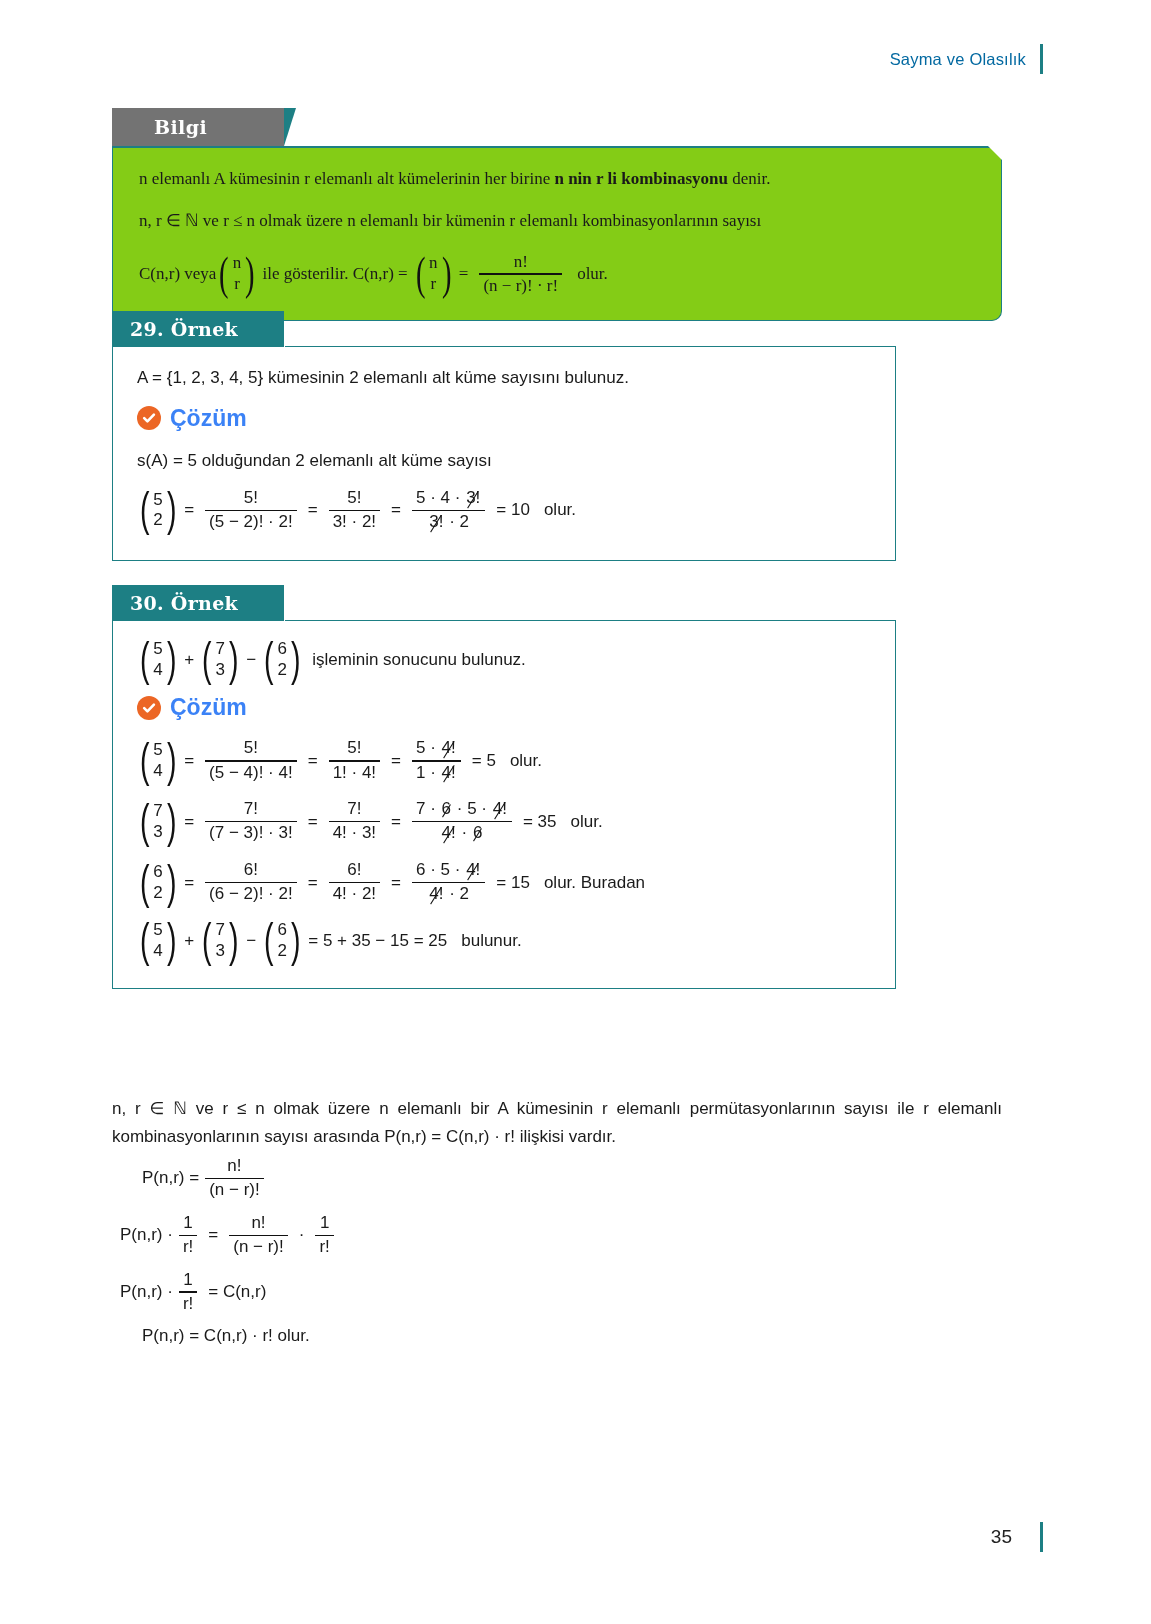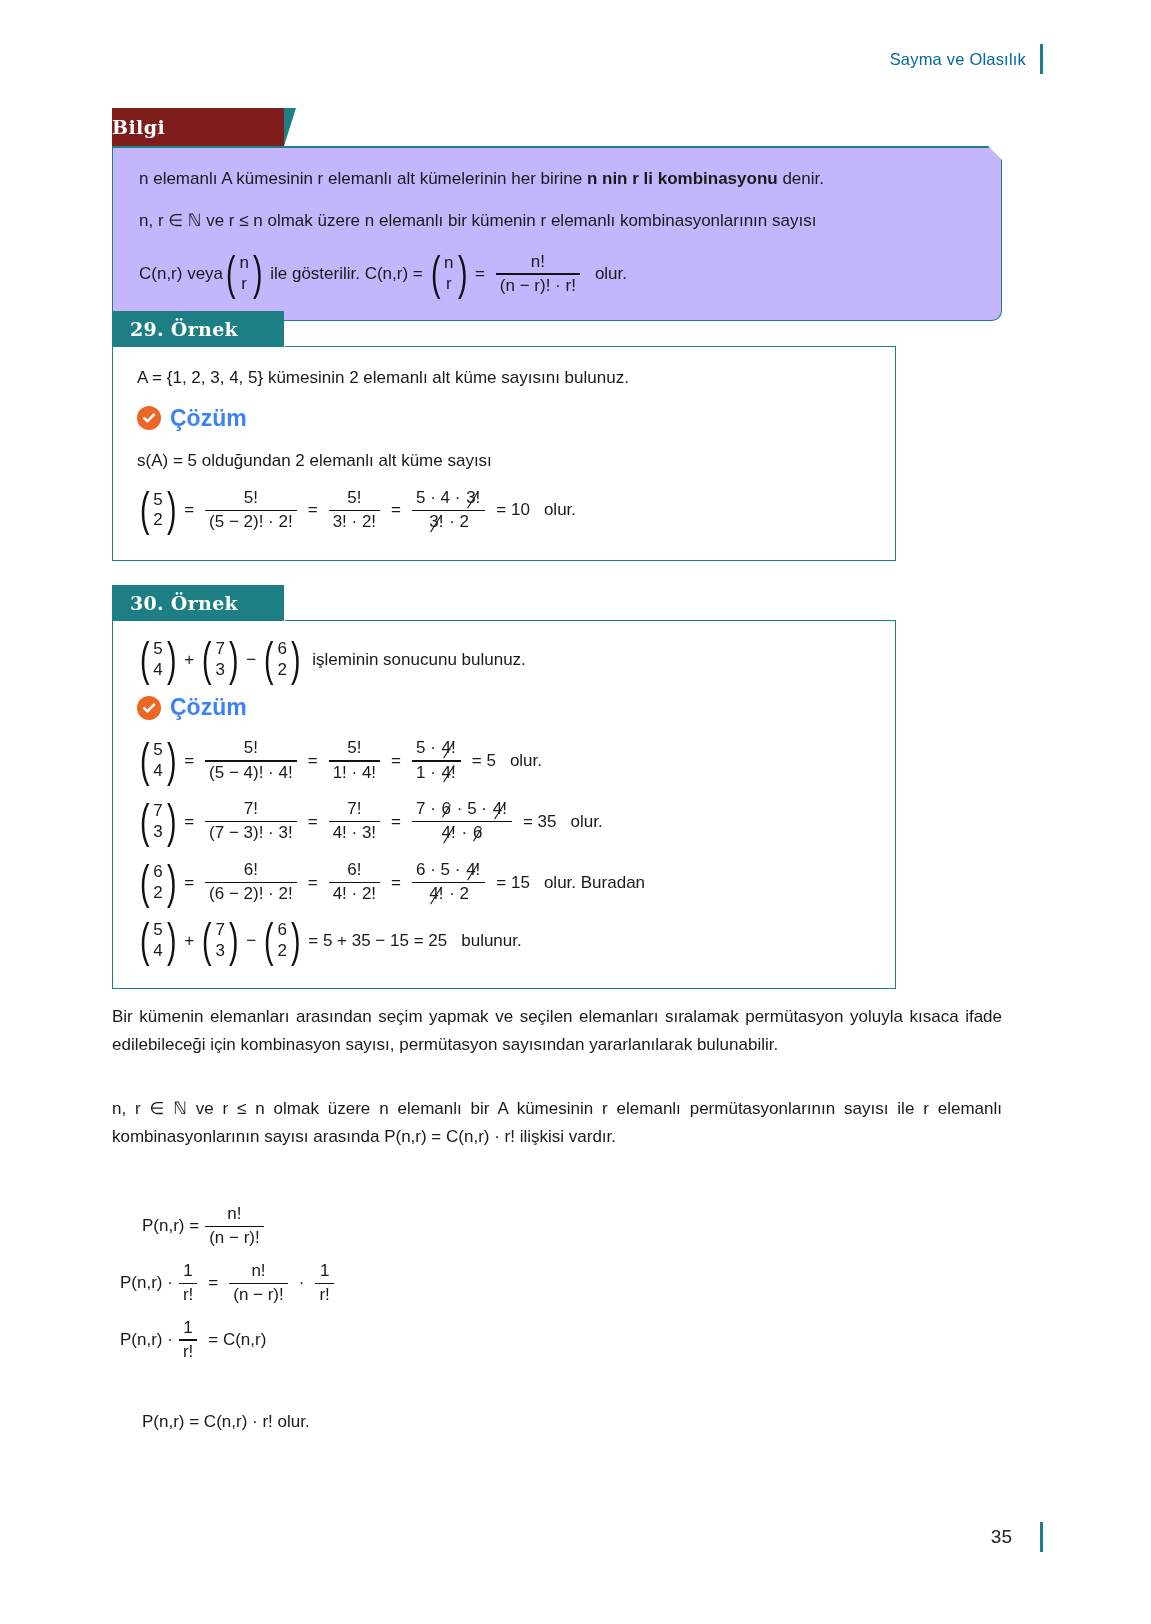--- a/index.html
+++ b/index.html
@@ -49,48 +49,50 @@
   .bilgi-wrap {
     position: absolute;
     left: 112px;
     top: 108px;
     width: 890px;
   }
   .bilgi-tab {
     position: relative;
     width: 172px;
     height: 38px;
-    background: #7f1d1d;
+    background: #737373;
     color: #ffffff;
     font-family: "DejaVu Serif", serif;
     font-weight: 700;
     font-size: 19px;
     line-height: 38px;
+    padding-left: 42px;
     box-sizing: border-box;
     letter-spacing: 0.4px;
   }
   .bilgi-tab::after {
     
     content: "";
     position: absolute;
     right: -12px;
     top: 0;
     width: 0;
     height: 0;
     border-left: 12px solid #1d7f84;
     border-bottom: 38px solid transparent;
   }
   .bilgi-body {
     position: relative;
-    background: #c4b5fd;
+    background: #84cc16;
     border: 1.5px solid #1d7f84;
     border-top: 2.5px solid #1d7f84;
     box-sizing: border-box;
     padding: 18px 26px 22px 26px;
     border-radius: 0 0 10px 10px;
+    font-family: Liberation Serif, serif;
   }
   .bilgi-body::before {
     
     content: "";
     position: absolute;
     right: -1px;
     top: -2px;
     width: 0;
     height: 0;
     border-top: 14px solid #ffffff;
@@ -263,21 +265,21 @@
     margin: 0;
   }
 
   
   .deriv {
     position: absolute;
     left: 112px;
     width: 890px;
   }
   .deriv .eqline { margin-bottom: 10px; }
-  .indent-1 { padding-left: 30px; margin-top: 48px; }
+  .indent-1 { padding-left: 30px; }
   .indent-2 { padding-left: 0px; margin-left: 8px; }
 
   
   .footer {
     position: absolute;
     bottom: 72px;
     right: 108px;
     display: flex;
     align-items: center;
     gap: 28px;
@@ -557,21 +559,20 @@
           </span>
           <span class="paren">)</span>
         </span>
         <span class="op">= 5 + 35 − 15 = 25</span>
         <span class="tail">bulunur.</span>
       </div>
 
     </div>
   </div>
 
-  <p class="para" style="top:1003px;">Bir kümenin elemanları arasından seçim yapmak ve seçilen elemanları sıralamak permütasyon yoluyla kısaca ifade edilebileceği için kombinasyon sayısı, permütasyon sayısından yararlanılarak bulunabilir.</p>
   <p class="para" style="top:1095px;">n, r ∈ ℕ ve r ≤ n olmak üzere n elemanlı bir A kümesinin r elemanlı permütasyonlarının sayısı ile r elemanlı kombinasyonlarının sayısı arasında P(n,r) = C(n,r) · r!  ilişkisi vardır.</p>
 
   <div class="deriv" style="top:1155px;">
 
     <div class="eqline indent-1">
       <span>P(n,r) =</span>
       <span class="frac">
         <span class="num">n!</span>
         <span class="bar"></span>
         <span class="den">(n − r)!</span>

